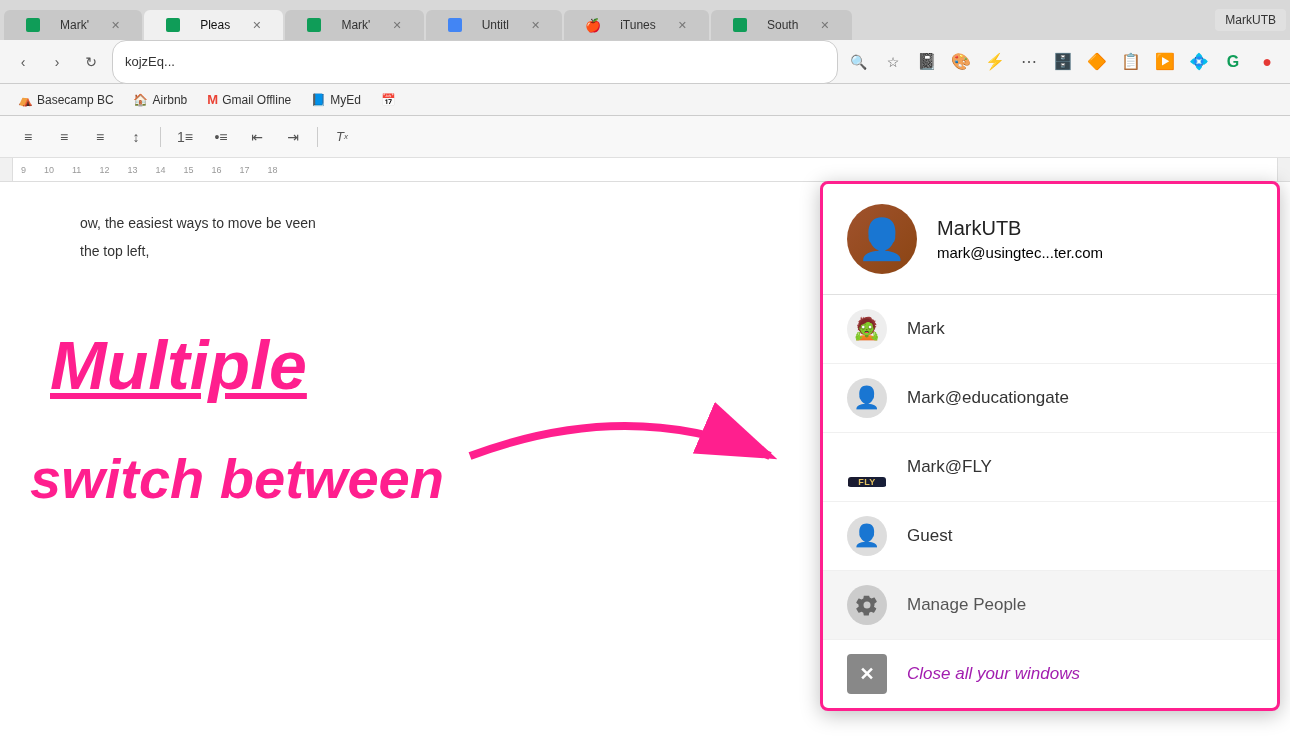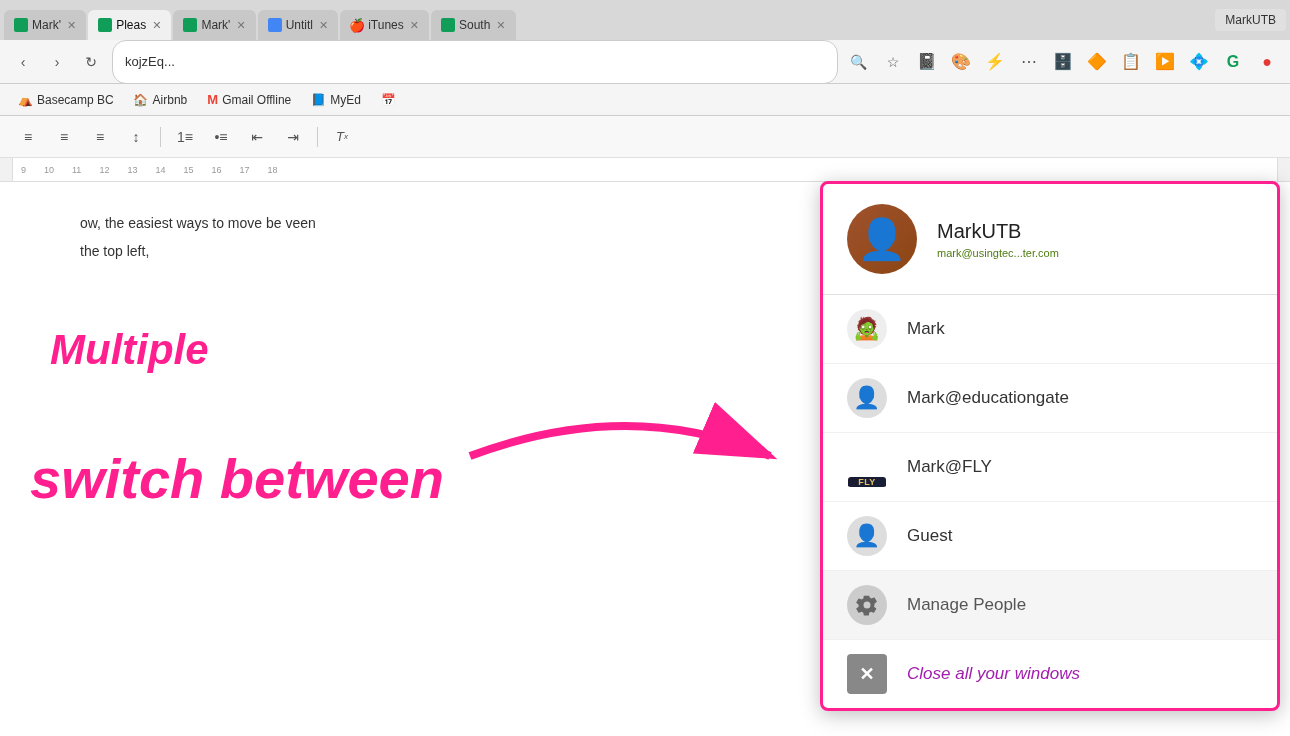--- a/index.html
+++ b/index.html
@@ -28,26 +28,26 @@
       background: #d8d8d8;
       height: 40px;
       padding: 0 4px;
       gap: 2px;
     }
 
     .tab {
       display: flex;
       align-items: center;
       height: 30px;
-      padding: 0 10px;
+      padding: 0 22px;
       border-radius: 6px 6px 0 0;
       font-size: 12px;
       color: #333;
       background: #c8c8c8;
-      gap: 4px;
+      gap: 20px;
       min-width: 0;
       max-width: 160px;
       cursor: pointer;
       position: relative;
       top: 5px;
     }
     .tab.active {
       background: #f0f0f0;
       color: #111;
     }
@@ -209,26 +209,27 @@
       color: #333;
       font-size: 14px;
       line-height: 1.6;
     }
 
     
     .annotation-multiple {
       position: absolute;
       left: 50px;
       top: 210px;
-      font-size: 42px;
+      font-size: 68px;
       font-weight: 900;
       color: #ff1f8e;
       text-shadow: 2px 2px 0 rgba(255,255,255,0.7);
       font-style: italic;
       z-index: 5;
+      text-decoration: underline;
     }
     .annotation-accounts {
       position: absolute;
       left: 30px;
       top: 260px;
       font-size: 56px;
       font-weight: 900;
       color: #ff1f8e;
       text-shadow: 2px 2px 0 rgba(255,255,255,0.7);
       font-style: italic;
@@ -279,22 +280,22 @@
     .account-info {
       display: flex;
       flex-direction: column;
     }
     .account-name {
       font-size: 20px;
       font-weight: 500;
       color: #222;
     }
     .account-email {
-      font-size: 11px;
-      color: #4d7c0f;
+      font-size: 15px;
+      color: #000000;
       margin-top: 4px;
     }
 
     .account-list {
       list-style: none;
     }
     .account-item {
       display: flex;
       align-items: center;
       gap: 20px;

